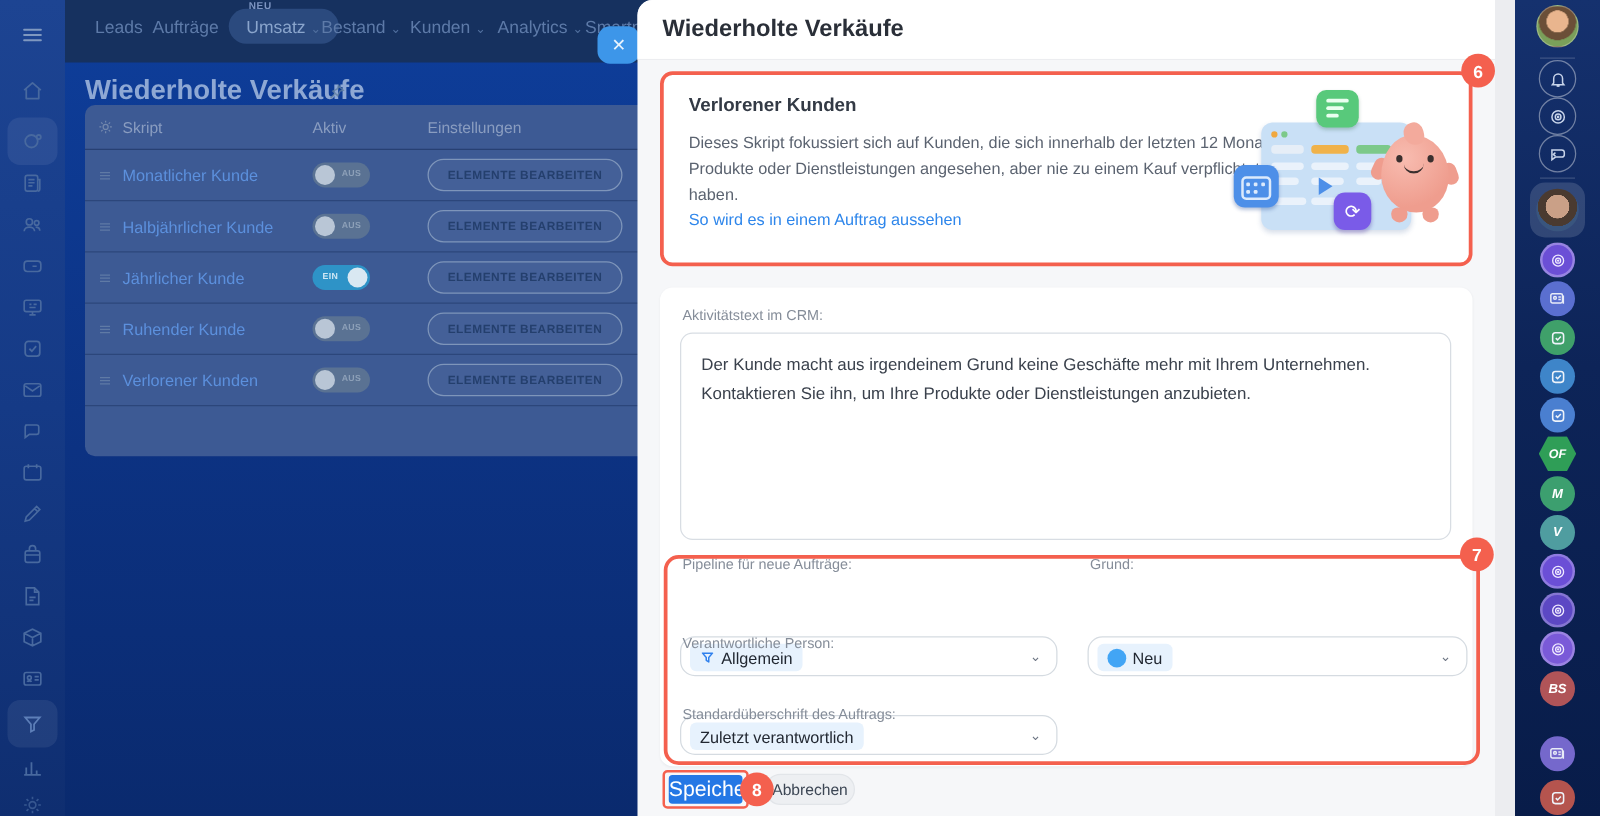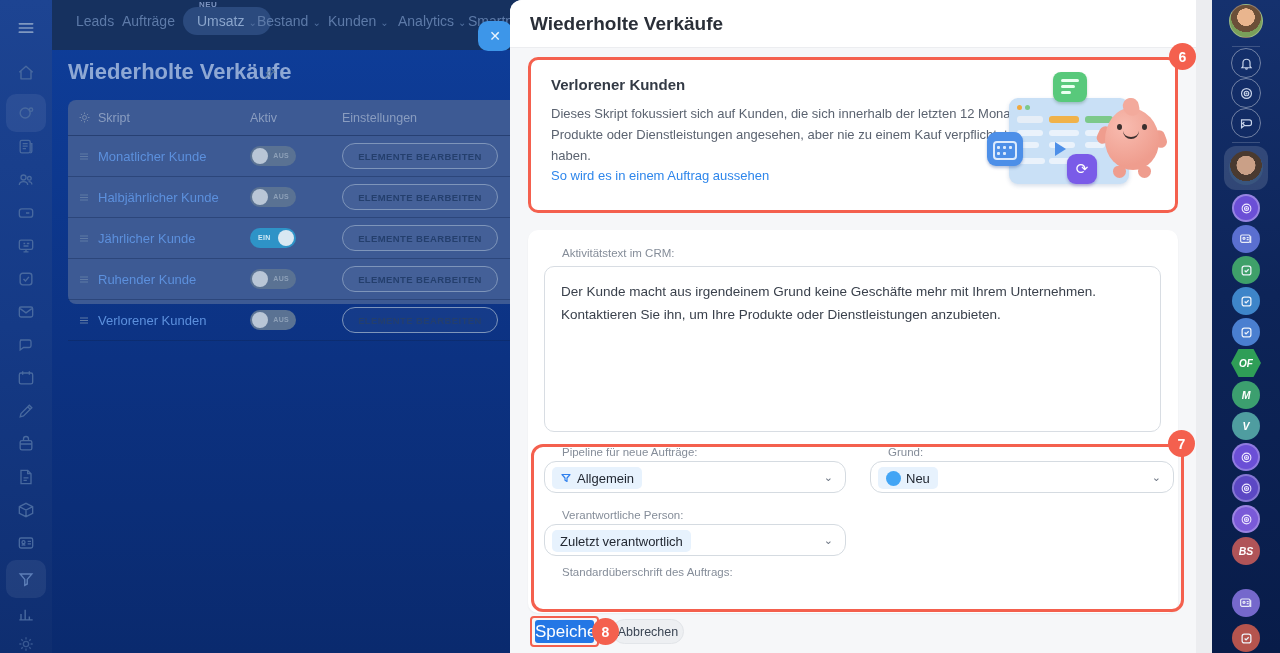--- a/index.html
+++ b/index.html
@@ -13,21 +13,21 @@
   .nav-item { position:absolute; top:13px; font-size:14px; color:#5d7aa8; white-space:nowrap; cursor:pointer; }
   .nav-chev { font-size:10px; margin-left:4px; color:#51709f; }
   .nav-pill { background:#2b4a7e; border-radius:16px; padding:6px 14px; color:#8aa5cc; top:7px; }
   .nav-neu { position:absolute; top:-7px; left:16px; font-size:8px; letter-spacing:.5px; color:#7d95c2; font-weight:700; }
   .lsidebar { position:absolute; left:0; top:0; width:52px; height:653px; background:linear-gradient(180deg,#1d4492 0%,#153a86 50%,#0f2e70 100%); }
   .lsb-ic { position:absolute; left:16px; width:20px; height:20px; color:#48699f; cursor:pointer; }
   .lsb-hl { position:absolute; left:6px; width:40px; height:38px; border-radius:10px; background:rgba(255,255,255,.07); }
   .page-title { position:absolute; left:68px; top:59px; font-size:22px; font-weight:600; color:#8ea8d4; }
   .pin-ic { position:absolute; left:262px; top:66px; width:15px; height:15px; color:#61809f; opacity:.8; }
 
-  .tbl { position:absolute; left:68px; top:100px; width:560px; height:204px; background:#3d5a94; border-radius:8px; }
+  .tbl { position:absolute; left:68px; top:84px; width:560px; height:281px; background:#3d5a94; border-radius:8px; }
   .tbl-head { position:absolute; left:0; top:0; right:0; height:36px; border-bottom:1px solid rgba(13,34,76,.45); }
   .tbl-col { position:absolute; top:11px; font-size:12.5px; color:#8a9dc0; }
   .tbl-row { position:absolute; left:0; right:0; height:41px; border-bottom:1px solid rgba(13,34,76,.35); }
   .row-handle { position:absolute; left:8px; top:14px; width:16px; height:12px; color:#5f7aa5; }
   .row-name { position:absolute; left:30px; top:13px; font-size:13px; color:#5c90dd; cursor:pointer; }
   .toggle { position:absolute; left:182px; top:10px; width:46px; height:20px; border-radius:10px; cursor:pointer; }
   .toggle.off { background:#5a7293; }
   .toggle.on  { background:#2e93c7; }
   .tg-knob { position:absolute; top:2px; width:16px; height:16px; border-radius:50%; }
   .toggle.off .tg-knob { left:2px; background:#b9c6d6; }
@@ -72,24 +72,24 @@
   .il-play { position:absolute; left:68px; top:70px; width:0; height:0; border-left:11px solid #4d8fe8; border-top:7px solid transparent; border-bottom:7px solid transparent; }
   .il-mascot { position:absolute; right:2px; top:28px; width:62px; height:78px; }
   .il-body { position:absolute; left:4px; top:8px; width:54px; height:62px; background:radial-gradient(circle at 35% 30%, #f8bcb0, #ef9d8e 70%); border-radius:46% 54% 48% 52%/52% 52% 46% 48%; }
   .il-swirl { position:absolute; left:22px; top:-2px; width:16px; height:18px; background:#f3aa9c; border-radius:50% 50% 40% 60%; transform:rotate(-12deg); }
   .il-eye { position:absolute; top:24px; width:5px; height:6px; background:#3a2f2e; border-radius:50%; }
   .il-smile { position:absolute; left:22px; top:30px; width:16px; height:9px; border:2.5px solid #3a2f2e; border-top:none; border-left:none; border-right:none; border-radius:0 0 10px 10px; }
   .il-arm { position:absolute; width:12px; height:18px; background:#ef9d8e; border-radius:6px; }
   .il-leg { position:absolute; bottom:0; width:13px; height:12px; background:#ef9d8e; border-radius:6px 6px 8px 8px; }
 
   .cardf { position:absolute; left:18px; top:230px; width:650px; height:383px; background:#fff; border-radius:10px; box-shadow:0 1px 2px rgba(20,30,50,.05); }
-  .f-label { position:absolute; font-size:11.5px; color:#858d99;margin-left:16px; }
+  .f-label { position:absolute; font-size:11.5px; color:#858d99; }
   .f-area { position:absolute; left:16px; top:36px; width:617px; height:166px; border:1px solid #d8dde3; border-radius:10px; background:#fff;
             padding:14px 16px; font-size:13.5px; line-height:1.7; color:#3a414c; font-family:"Liberation Sans",sans-serif; resize:none; }
-  .sel { position:absolute; height:32px; border:1px solid #d5dbe1; border-radius:12px; background:#fff; cursor:pointer; }
+  .sel { position:absolute; height:32px; border:1px solid #d5dbe1; border-radius:12px; background:#fff; cursor:pointer;margin-top:48px; }
   .sel .chev { position:absolute; right:12px; top:9px; color:#6b7482; font-size:11px; }
   .chip { position:absolute; left:7px; top:5px; height:22px; background:#e7f2fd; border-radius:5px; display:flex; align-items:center; gap:5px; padding:0 8px; font-size:13px; color:#222832; }
   .funnel-ic { width:12px; height:12px; color:#2f80ed; }
   .dot-blue { width:15px; height:15px; border-radius:50%; background:#42a5f5; }
   .f-input { position:absolute; height:30px; border:1px solid #d8dde3; border-radius:8px; background:#fff; font-size:13px; color:#2e3440; padding:0 12px; font-family:"Liberation Sans",sans-serif; }
   .outline7 { position:absolute; left:531px; top:444px; width:653px; height:168px; border:3px solid #f4604e; border-radius:12px; z-index:12; pointer-events:none; }
   .outline8 { position:absolute; left:530px; top:616px; width:69px; height:31px; border:2.5px solid #f4604e; border-radius:4px; z-index:12; pointer-events:none; }
   .btn-save { position:absolute; left:535px; top:620px; width:59px; height:23px; background:#2477e5; color:#fff; font-size:17px;
               border:none; border-radius:3px; cursor:pointer; z-index:11; font-family:"Liberation Sans",sans-serif; }
   .btn-cancel { position:absolute; left:612px; top:619px; width:72px; height:25px; background:#edeff2; color:#3c4654; font-size:12.5px;

